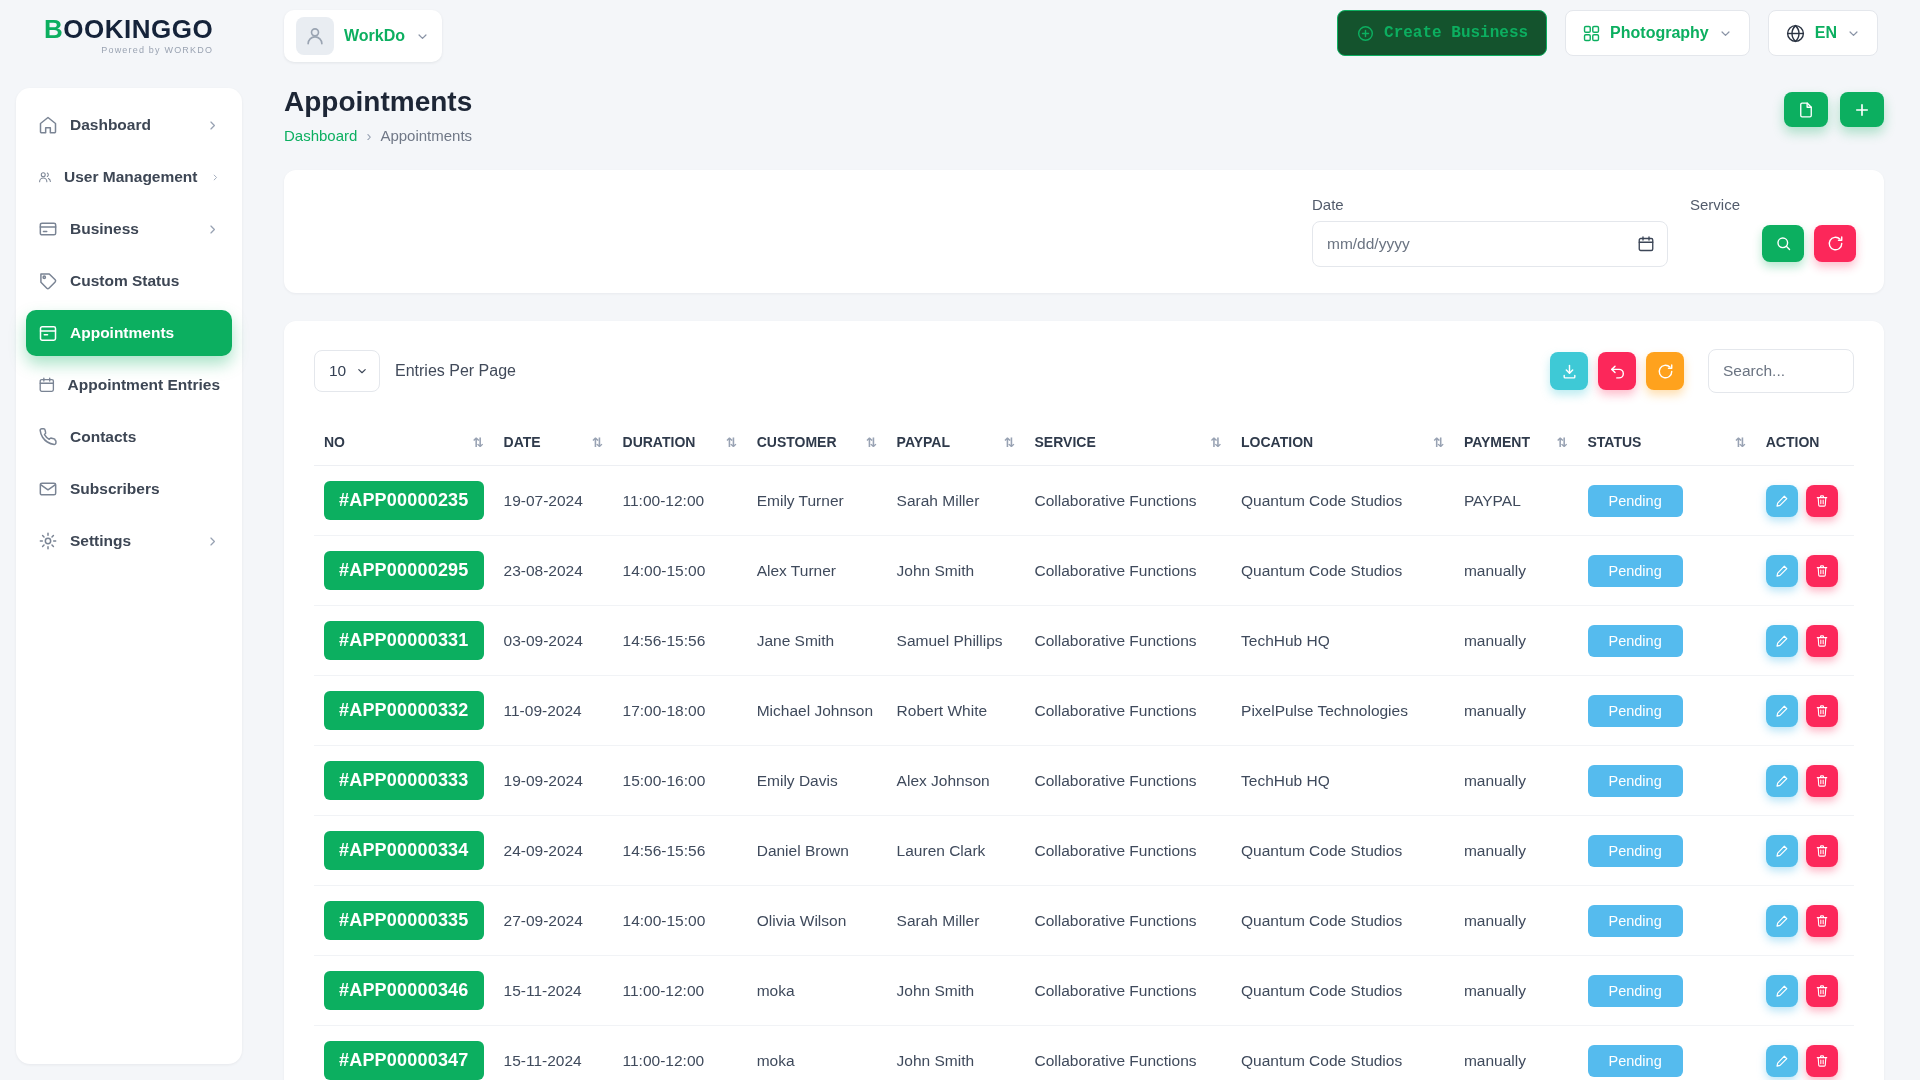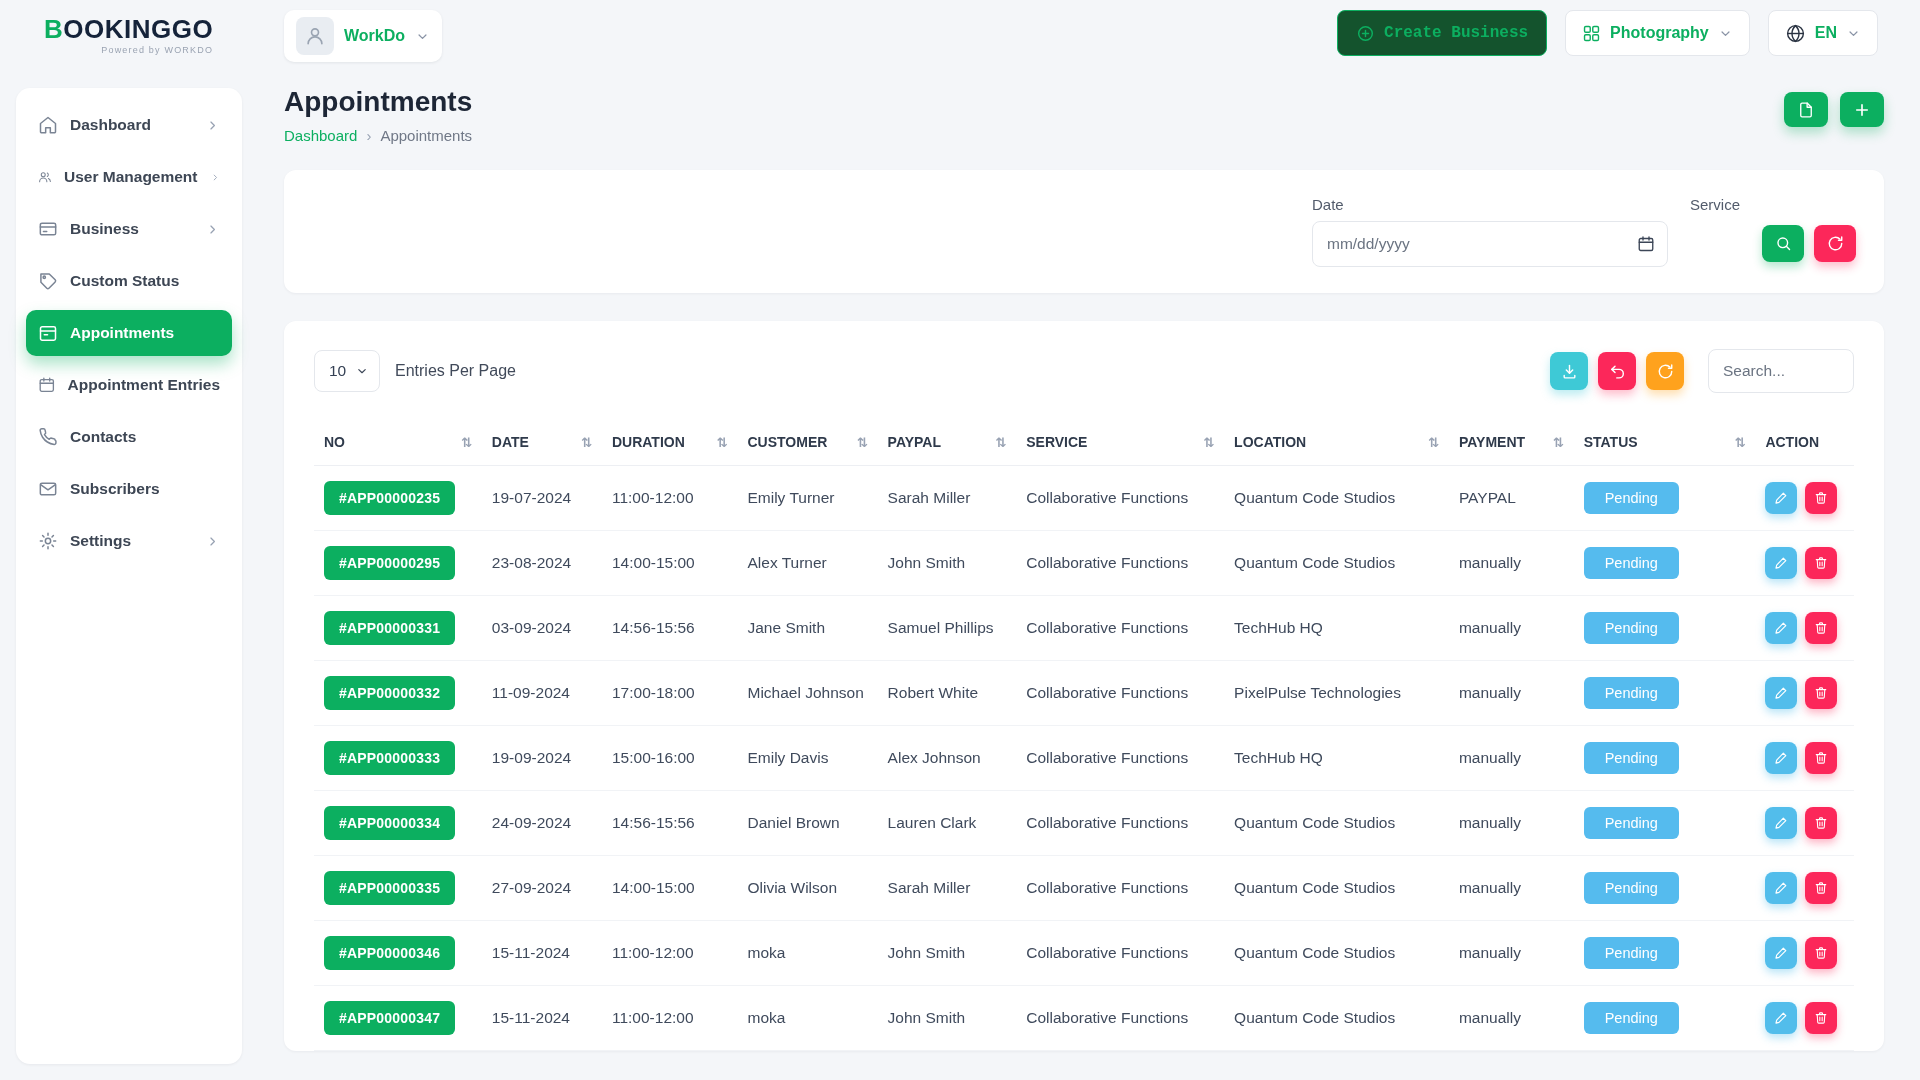--- a/index.html
+++ b/index.html
@@ -88,21 +88,21 @@
   .mini-btn.undo{background:var(--danger); box-shadow:0 5px 10px rgba(252,39,90,.3);}
   .mini-btn.refresh{background:var(--warning); box-shadow:0 5px 10px rgba(255,162,29,.35);}
   .table-search{width:146px; height:44px;}
 
   table{width:100%; border-collapse:collapse; margin-top:26px;}
   th{text-align:left; padding:15px 10px; border-bottom:1px solid #edeff3; cursor:pointer;}
   .th-inner{display:flex; align-items:center; justify-content:space-between; gap:6px;
     font-size:14px; font-weight:700; color:#2f3a4b; white-space:nowrap;}
   .sort{font-size:13px; color:#98a2b3; font-family:"DejaVu Sans",sans-serif;}
   td{padding:15px 10px; font-size:15.5px; color:#3f4a5c; border-bottom:1px solid #f1f3f6; white-space:nowrap;}
-  .no-badge{display:inline-block; background:var(--primary); color:#fff; font-size:14px; font-weight:600;
+  .no-badge{display:inline-block; background:var(--primary); color:#fff; font-size:18px; font-weight:600;
     padding:9px 15px; border-radius:6px; letter-spacing:.2px; cursor:pointer;text-align:center;}
   .status-badge{display:inline-block; background:var(--pending); color:#fff; font-size:14.5px; font-weight:500;
     padding:8px 21px; border-radius:6px;text-align:center;}
   .actions{display:flex; gap:8px;}
   .icon-btn{width:32px; height:32px; border-radius:8px; border:none; color:#fff; display:grid; place-items:center;}
   .icon-btn.edit{background:var(--sky); box-shadow:0 4px 9px rgba(82,189,235,.4);}
   .icon-btn.del{background:var(--danger); box-shadow:0 4px 9px rgba(252,39,90,.35);}
 </style>
 </head>
 <body>

